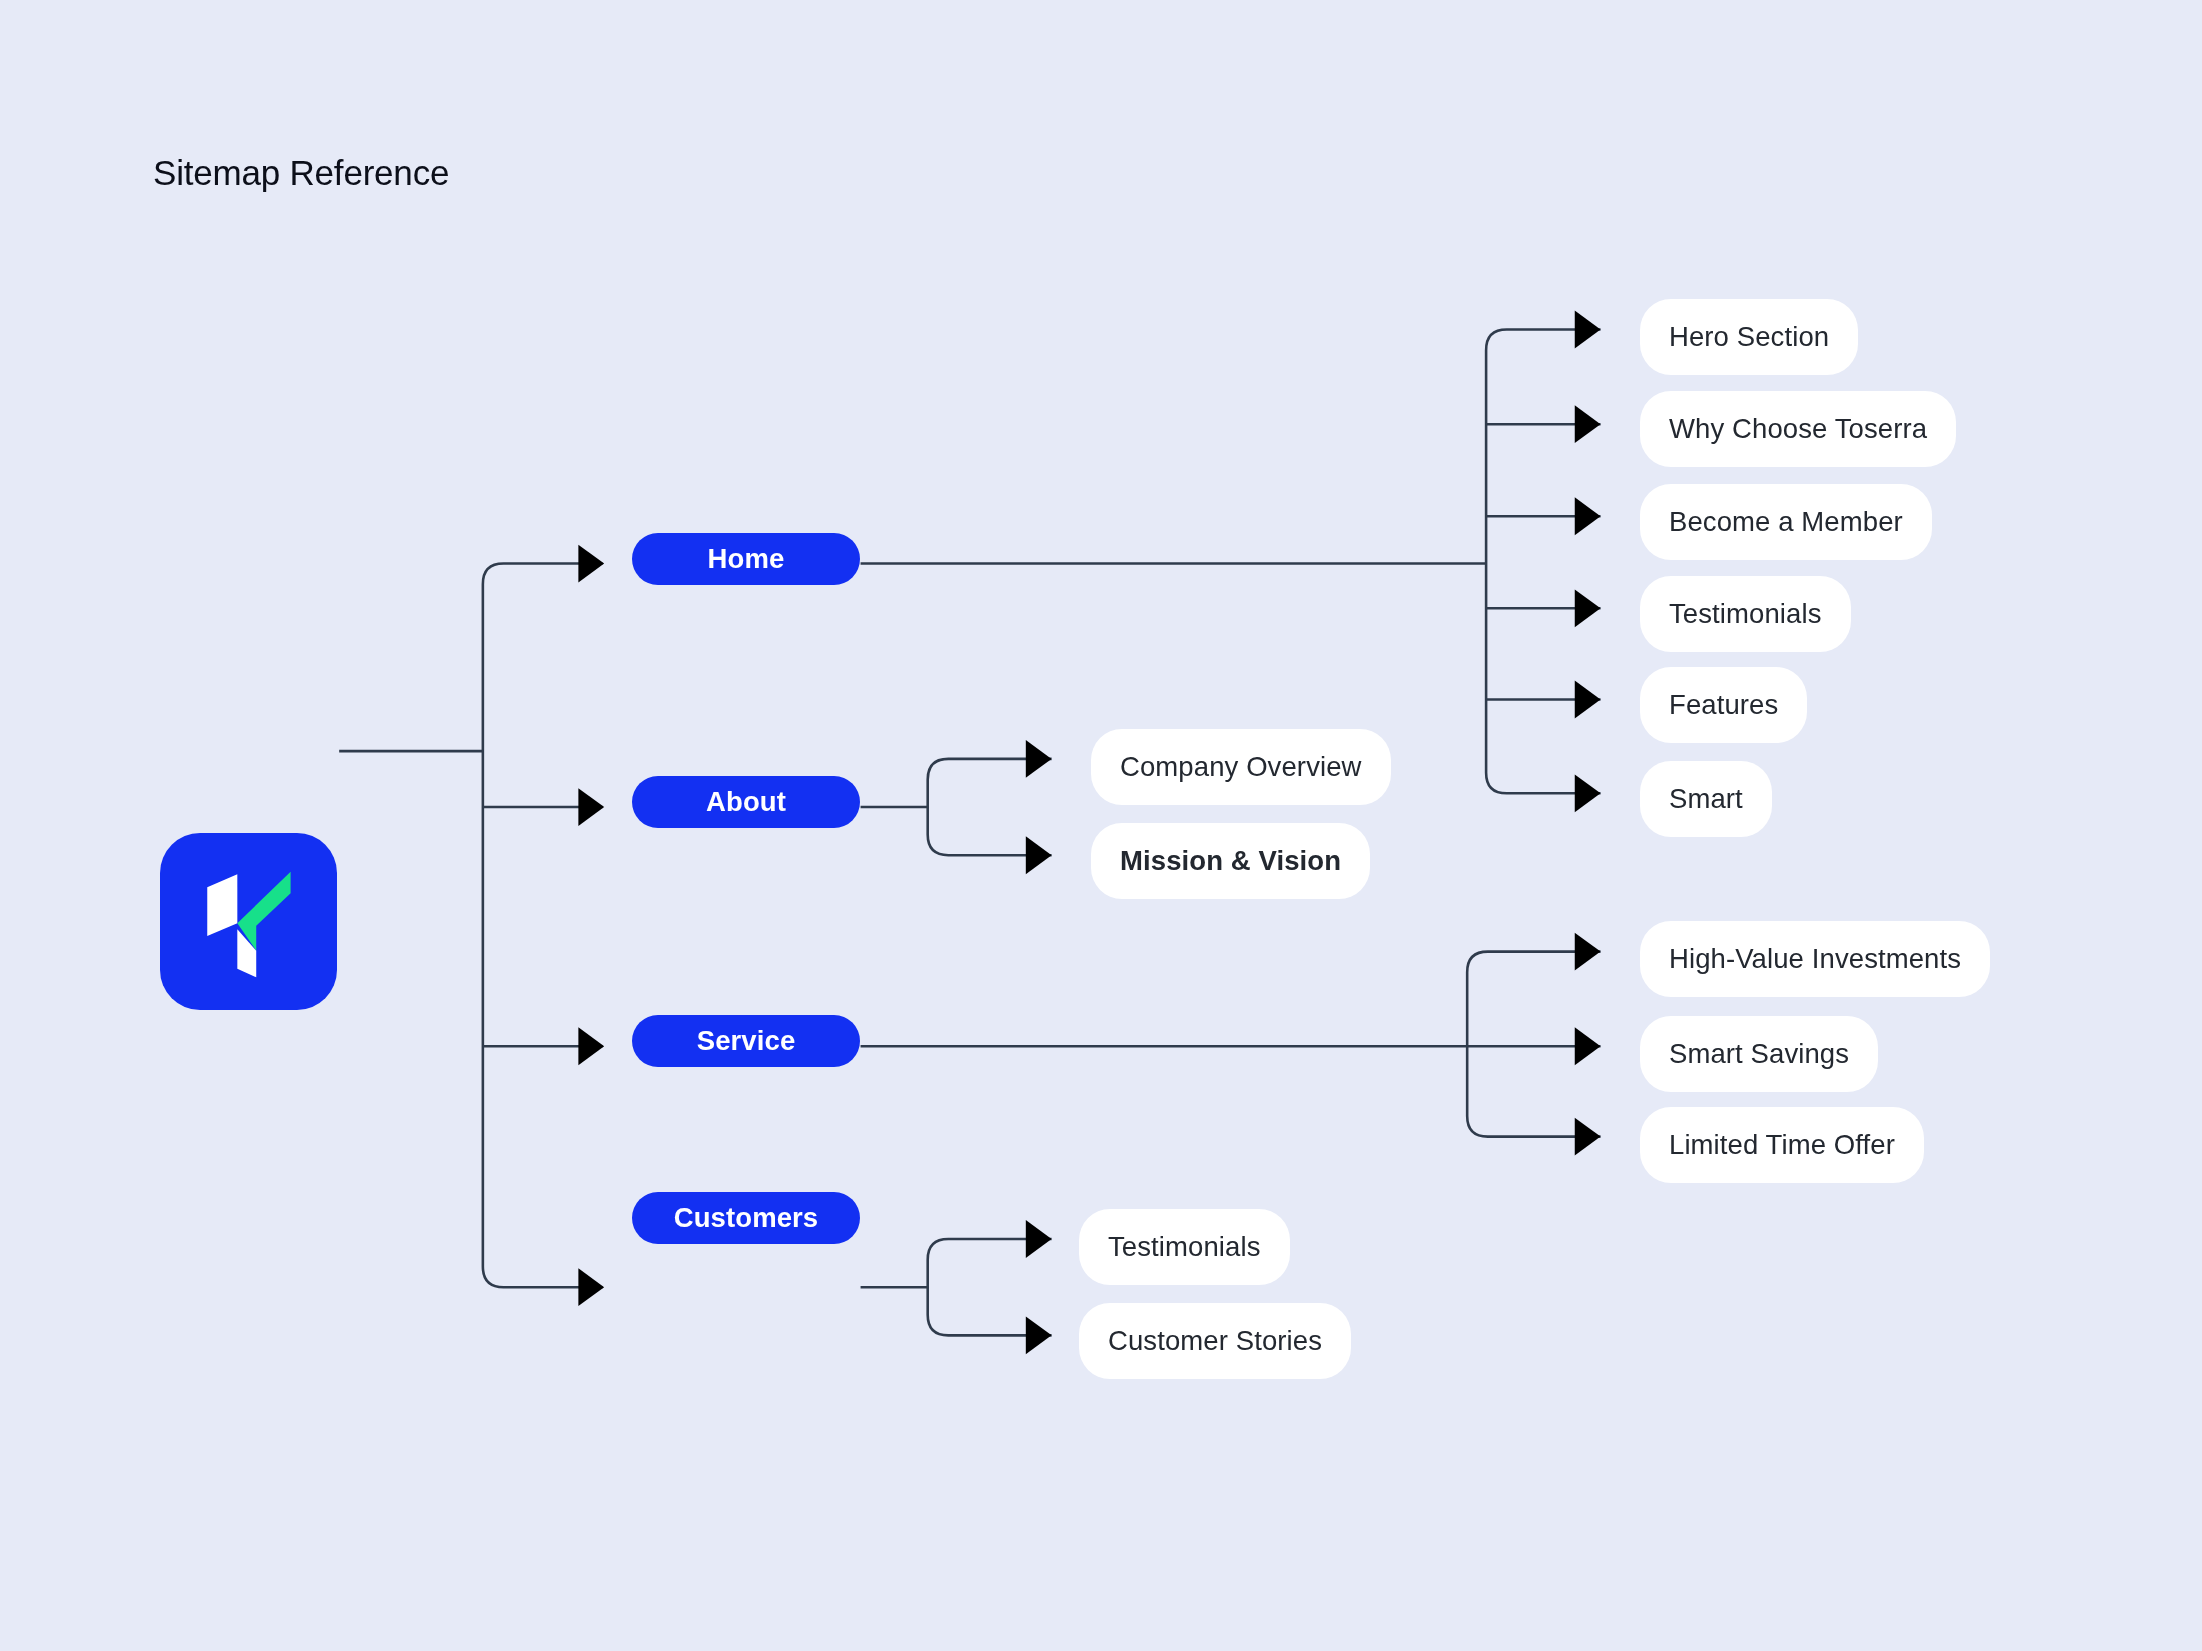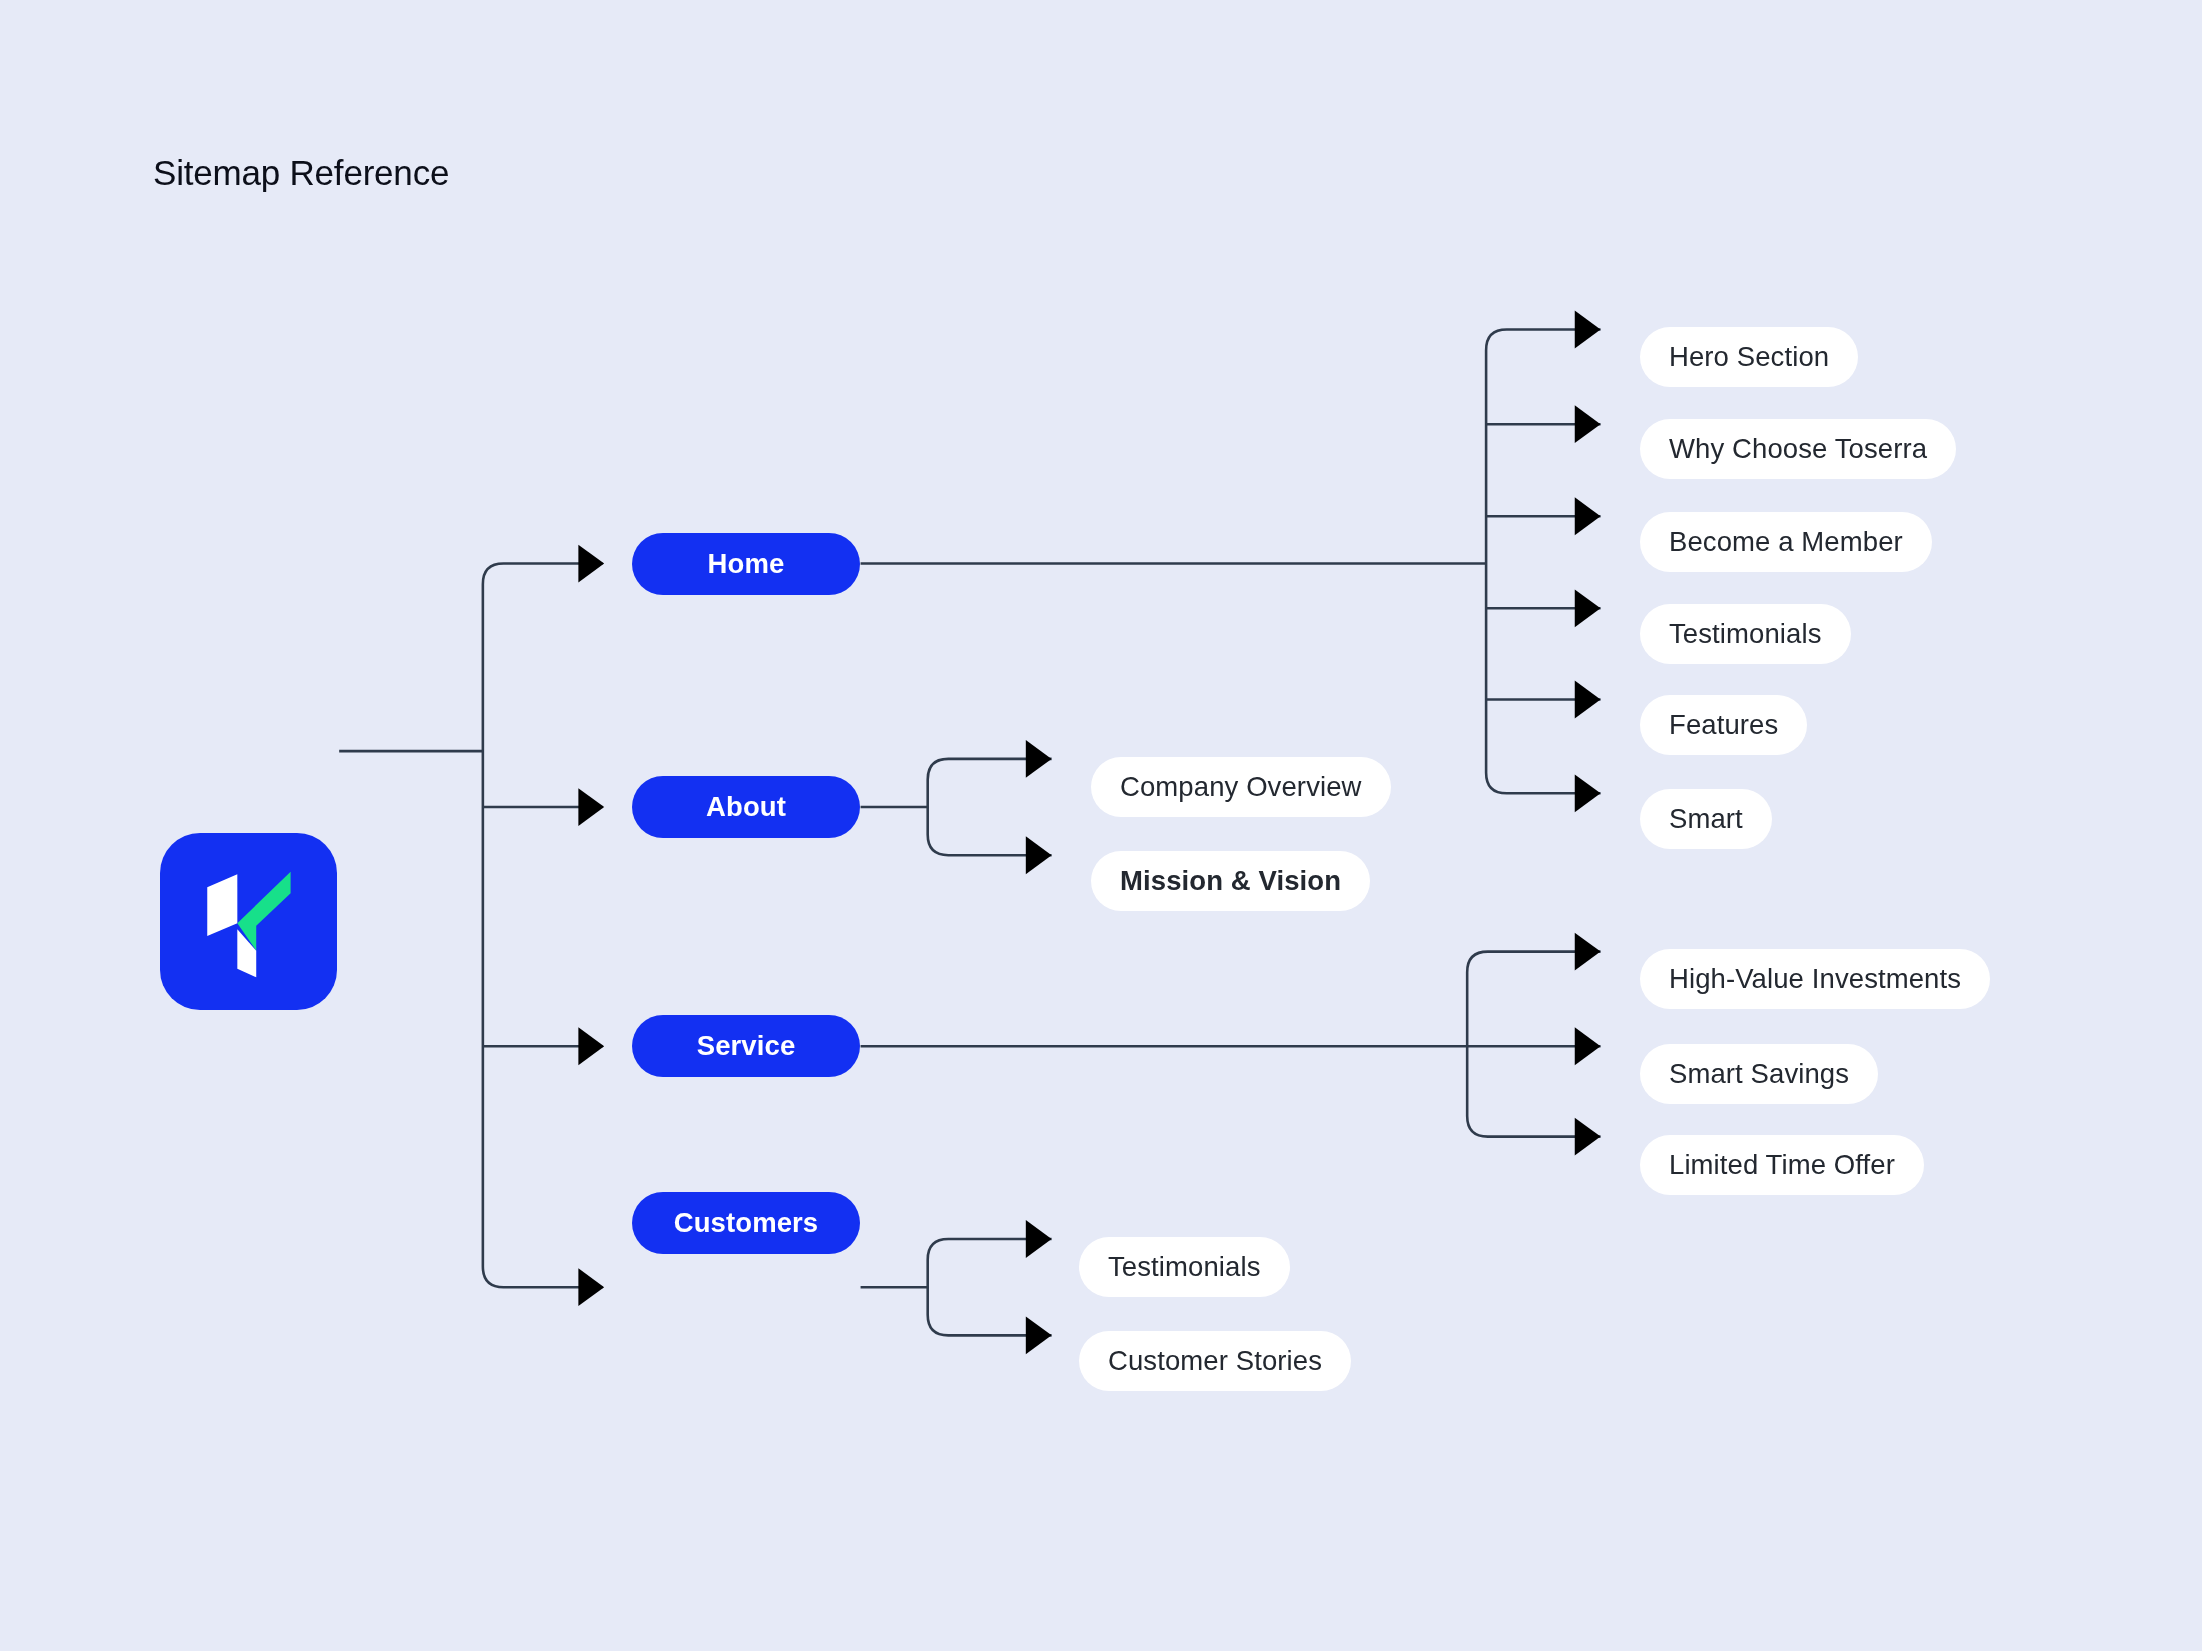--- a/index.html
+++ b/index.html
@@ -25,35 +25,35 @@
   
   #logo {
     position:absolute; left:160px; top:833px;
     width:177px; height:177px; border-radius:40px;
     background:#1330f2;
   }
   #logo svg { display:block; width:177px; height:177px; }
 
   
   .node {
-    position:absolute; height:62px; width:228px;
+    position:absolute; height:52px; width:228px;
     background:#1330f2; border-radius:31px;
     display:flex; align-items:center; justify-content:center;
     color:#ffffff; font-size:27.5px; font-weight:700;
     letter-spacing:0.1px; white-space:nowrap;
   }
 
   
   .leaf {
-    position:absolute; height:60px;
+    position:absolute; height:76px;
     background:#ffffff; border-radius:31px;
     display:flex; align-items:center; justify-content:center;
     padding:0 29px;
     color:#232830; font-size:27.5px; font-weight:400;
-    letter-spacing:0.1px; white-space:nowrap;margin-top:28px;
+    letter-spacing:0.1px; white-space:nowrap;
   }
 </style>
 </head>
 <body>
 
 <div id="stage">
 
   <div id="page-title">Sitemap Reference</div>
 
   <svg id="wires" viewBox="0 0 2560 1920">

